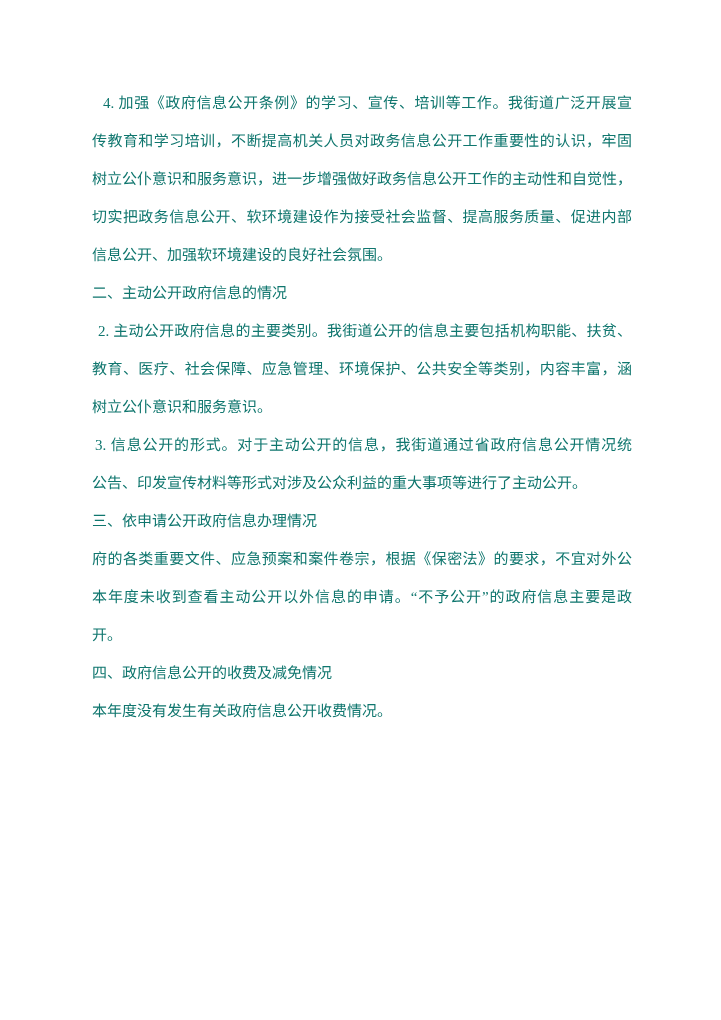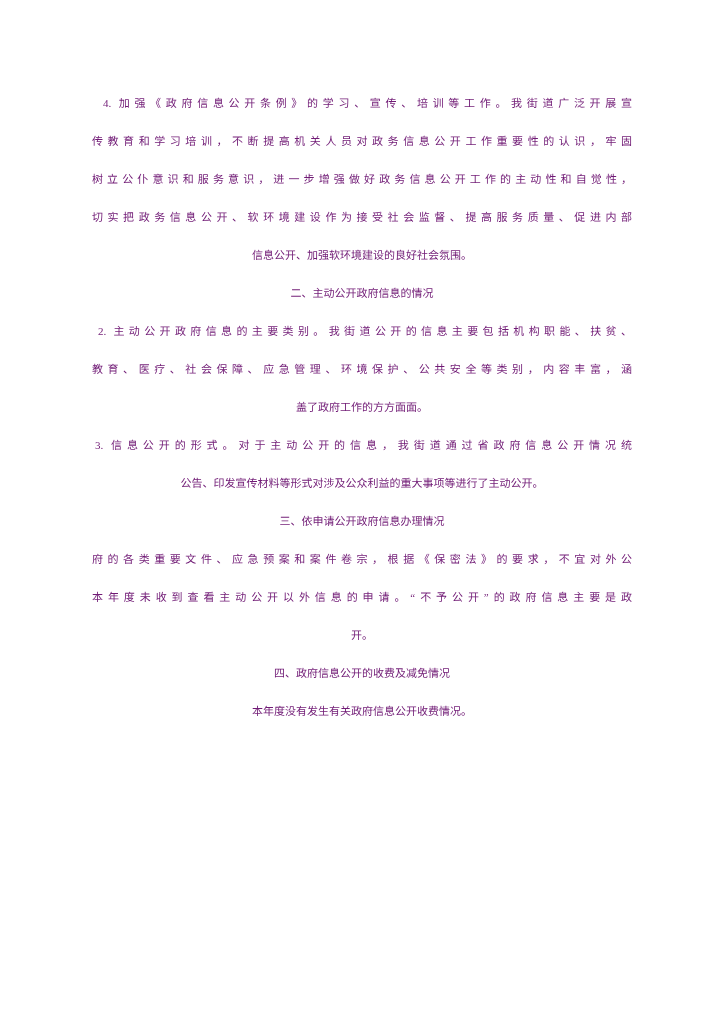--- a/index.html
+++ b/index.html
@@ -15,28 +15,28 @@
     width: 721px;
     height: 1020px;
     background: #ffffff;
   }
   .doc {
     position: absolute;
     left: 92px;
     top: 84px;
     width: 540px;
     font-family: "Liberation Serif", "DejaVu Serif", serif;
-    font-size: 11px;
-    color: #701a75;
+    font-size: 15px;
+    color: #0f766e;
   }
   .para { margin: 0; padding: 0; }
   .line {
     height: 38px;
     line-height: 38px;
-    text-align: center;
+    text-align: left;
     overflow: hidden;
   }
   
   .fill {
     text-align: justify;
     text-align-last: justify;
   }
   
   .ind1 { padding-left: 3px; }
   .ind2 { padding-left: 6px; }
@@ -57,21 +57,21 @@
     </div>
 
     <div class="para">
       <div class="line">二、主动公开政府信息的情况</div>
     </div>
 
 
     <div class="para">
       <div class="line fill ind2">2. 主动公开政府信息的主要类别。我街道公开的信息主要包括机构职能、扶贫、</div>
       <div class="line fill">教育、医疗、社会保障、应急管理、环境保护、公共安全等类别，内容丰富，涵</div>
-      <div class="line">盖了政府工作的方方面面。</div>
+      <div class="line">树立公仆意识和服务意识。</div>
     </div>
 
     <div class="para">
       <div class="line fill ind1">3. 信息公开的形式。对于主动公开的信息，我街道通过省政府信息公开情况统</div>
       <div class="line">公告、印发宣传材料等形式对涉及公众利益的重大事项等进行了主动公开。</div>
     </div>
 
     <div class="para">
       <div class="line">三、依申请公开政府信息办理情况</div>
     </div>

